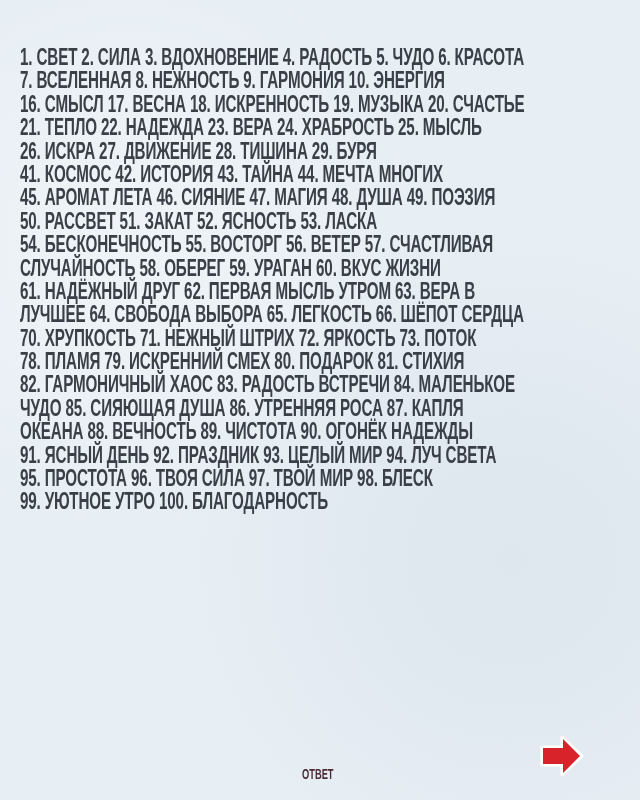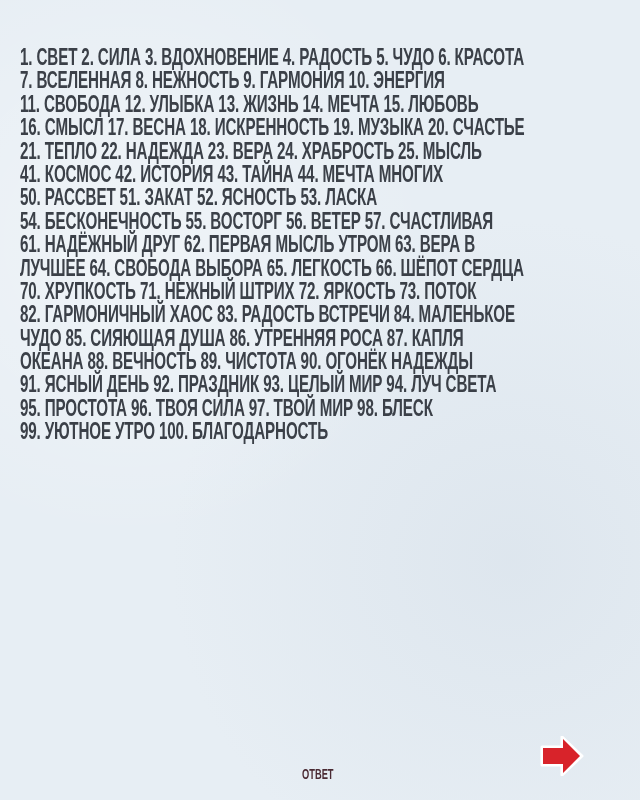--- a/index.html
+++ b/index.html
@@ -42,29 +42,32 @@
   }
 </style>
 </head>
 <body>
 
 <div class="bg-noise"></div>
 
 <ul class="word-list">
   <li class="line"><span>1. СВЕТ 2. СИЛА 3. ВДОХНОВЕНИЕ 4. РАДОСТЬ 5. ЧУДО 6. КРАСОТА</span></li>
   <li class="line"><span>7. ВСЕЛЕННАЯ 8. НЕЖНОСТЬ 9. ГАРМОНИЯ 10. ЭНЕРГИЯ</span></li>
-  <li class="line"><span>11. СВОБОДА 12. УЛЫБКА 13. ЖИЗНЬ 14. МЕЧТА 15. ЛЮБОВЬ</span></li>
   <li class="line"><span>16. СМЫСЛ 17. ВЕСНА 18. ИСКРЕННОСТЬ 19. МУЗЫКА 20. СЧАСТЬЕ</span></li>
   <li class="line"><span>21. ТЕПЛО 22. НАДЕЖДА 23. ВЕРА 24. ХРАБРОСТЬ 25. МЫСЛЬ</span></li>
+  <li class="line"><span>26. ИСКРА 27. ДВИЖЕНИЕ 28. ТИШИНА 29. БУРЯ</span></li>
   <li class="line"><span>41. КОСМОС 42. ИСТОРИЯ 43. ТАЙНА 44. МЕЧТА МНОГИХ</span></li>
+  <li class="line"><span>45. АРОМАТ ЛЕТА 46. СИЯНИЕ 47. МАГИЯ 48. ДУША 49. ПОЭЗИЯ</span></li>
   <li class="line"><span>50. РАССВЕТ 51. ЗАКАТ 52. ЯСНОСТЬ 53. ЛАСКА</span></li>
   <li class="line"><span>54. БЕСКОНЕЧНОСТЬ 55. ВОСТОРГ 56. ВЕТЕР 57. СЧАСТЛИВАЯ</span></li>
+  <li class="line"><span>СЛУЧАЙНОСТЬ 58. ОБЕРЕГ 59. УРАГАН 60. ВКУС ЖИЗНИ</span></li>
   <li class="line"><span>61. НАДЁЖНЫЙ ДРУГ 62. ПЕРВАЯ МЫСЛЬ УТРОМ 63. ВЕРА В</span></li>
   <li class="line"><span>ЛУЧШЕЕ 64. СВОБОДА ВЫБОРА 65. ЛЕГКОСТЬ 66. ШЁПОТ СЕРДЦА</span></li>
   <li class="line"><span>70. ХРУПКОСТЬ 71. НЕЖНЫЙ ШТРИХ 72. ЯРКОСТЬ 73. ПОТОК</span></li>
+  <li class="line"><span>78. ПЛАМЯ 79. ИСКРЕННИЙ СМЕХ 80. ПОДАРОК 81. СТИХИЯ</span></li>
   <li class="line"><span>82. ГАРМОНИЧНЫЙ ХАОС 83. РАДОСТЬ ВСТРЕЧИ 84. МАЛЕНЬКОЕ</span></li>
   <li class="line"><span>ЧУДО 85. СИЯЮЩАЯ ДУША 86. УТРЕННЯЯ РОСА 87. КАПЛЯ</span></li>
   <li class="line"><span>ОКЕАНА 88. ВЕЧНОСТЬ 89. ЧИСТОТА 90. ОГОНЁК НАДЕЖДЫ</span></li>
   <li class="line"><span>91. ЯСНЫЙ ДЕНЬ 92. ПРАЗДНИК 93. ЦЕЛЫЙ МИР 94. ЛУЧ СВЕТА</span></li>
   <li class="line"><span>95. ПРОСТОТА 96. ТВОЯ СИЛА 97. ТВОЙ МИР 98. БЛЕСК</span></li>
   <li class="line"><span>99. УЮТНОЕ УТРО 100. БЛАГОДАРНОСТЬ</span></li>
 </ul>
 
 <div class="answer-label">ОТВЕТ</div>
 

